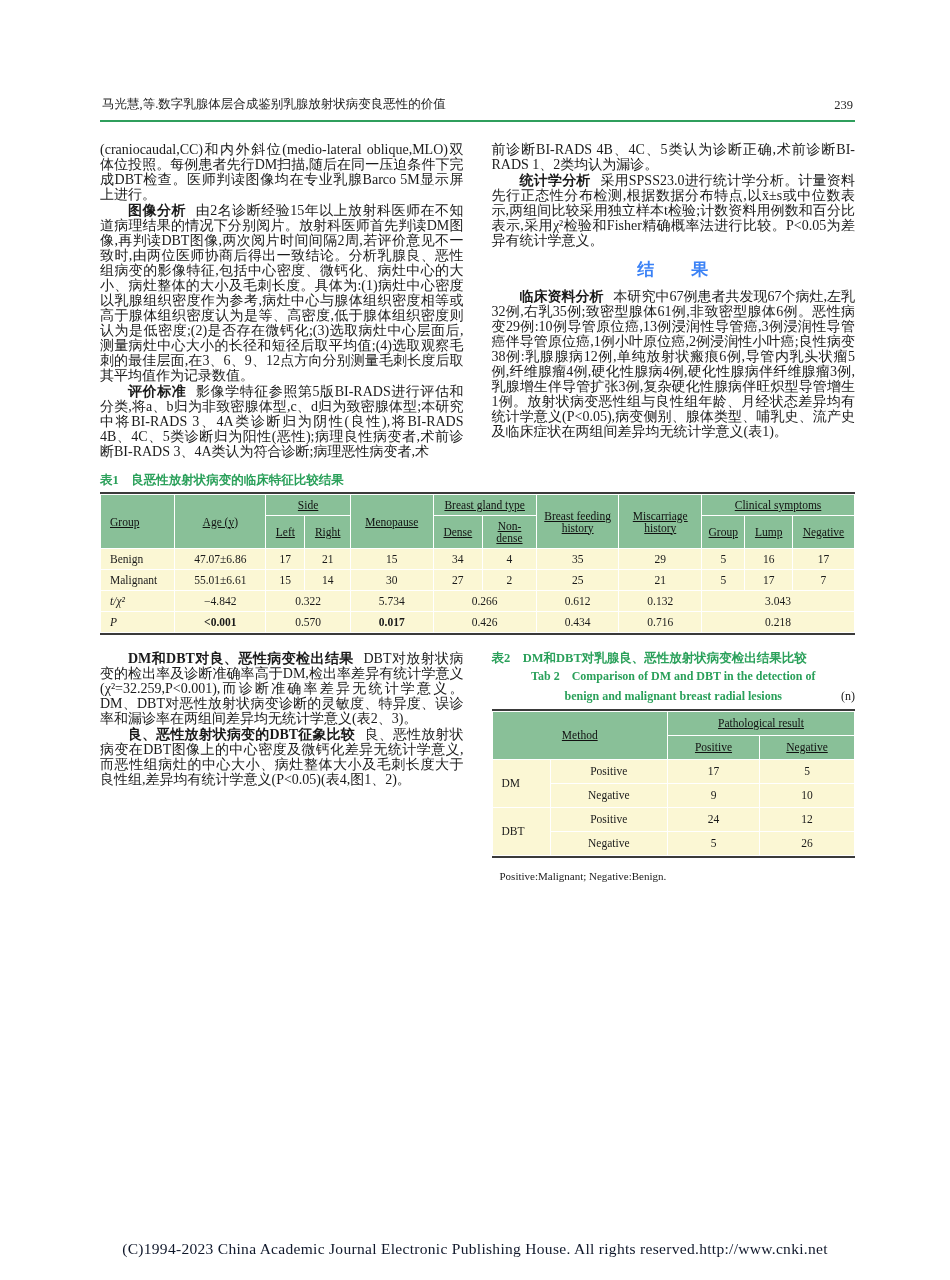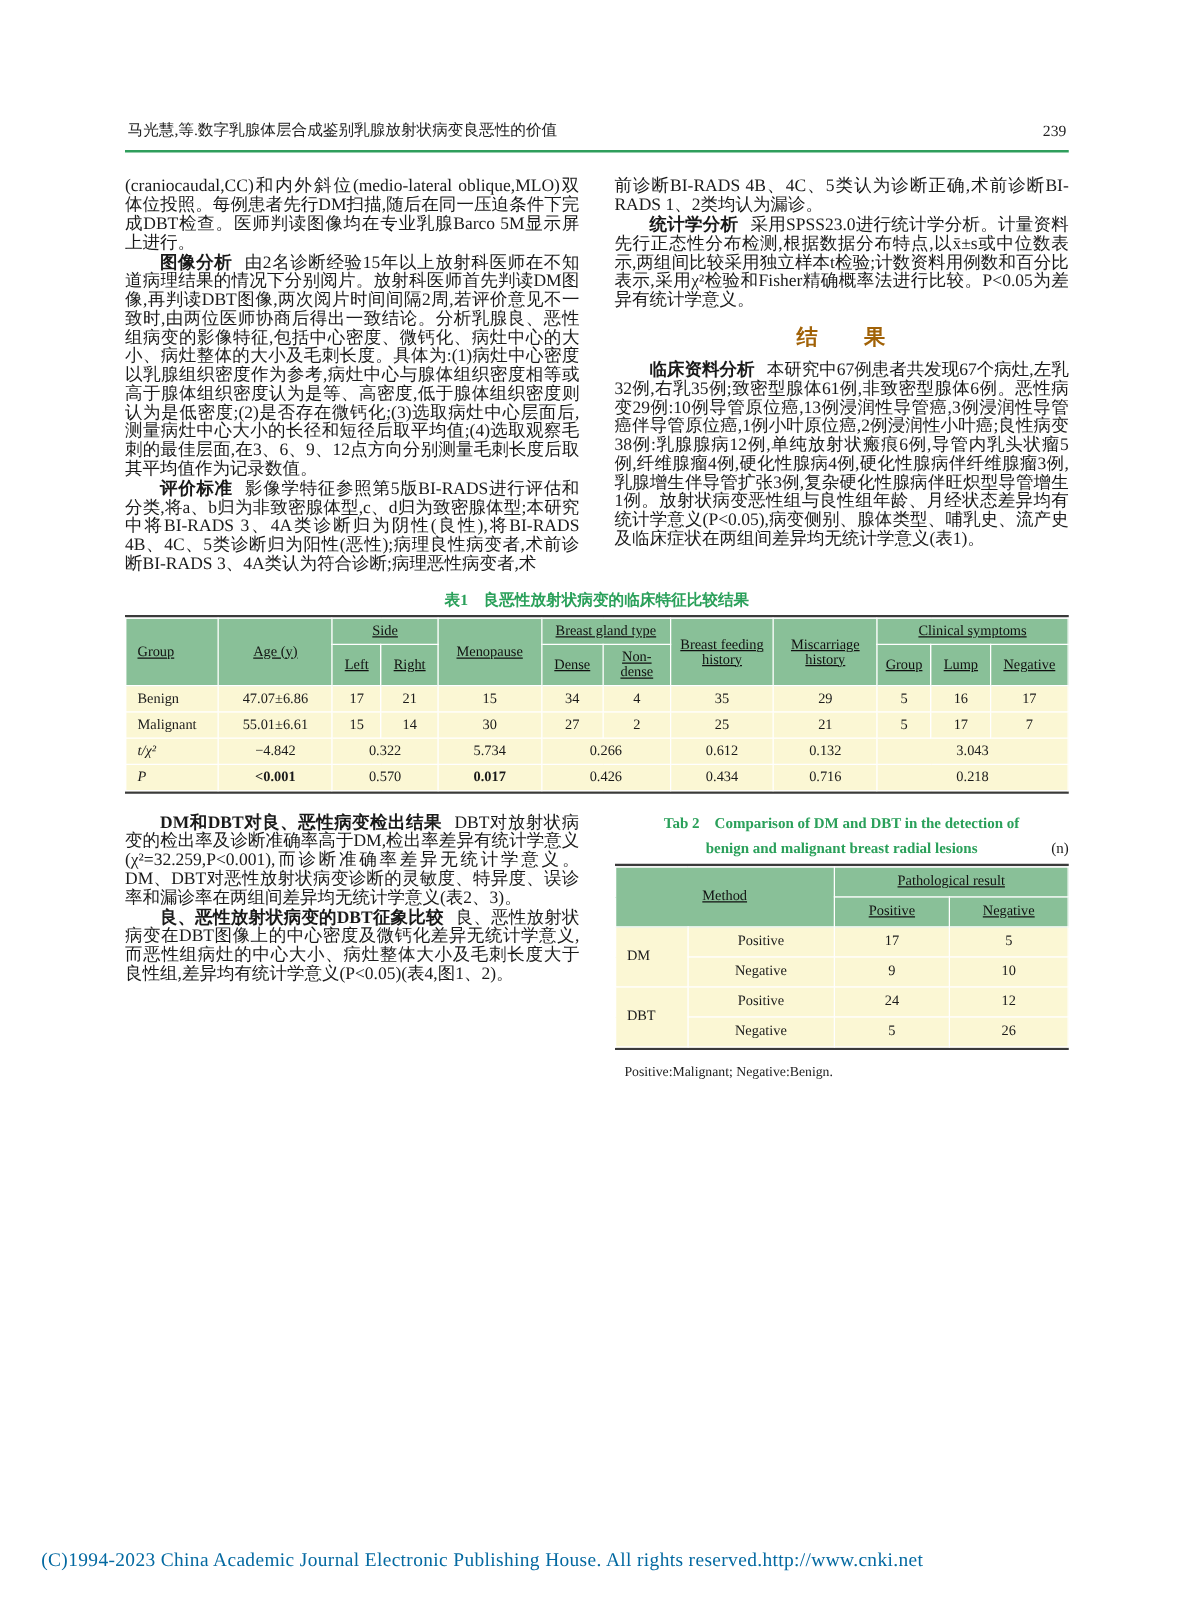--- a/index.html
+++ b/index.html
@@ -14,25 +14,25 @@
   .runhead { display:flex; justify-content:space-between; align-items:flex-end;
              font-size:12.5px; color:#222; padding:0 2px;gap:12px; }
   .headrule { height:2px; background:#2f9e5c; margin-top:7px; }
 
   
   .cols { display:flex; gap:28px; margin-top:20px; }
   .col { flex:1; font-size:14px; line-height:15px; text-align:justify; }
   .col p { margin-bottom:1px; }
   .indent { text-indent:2em; }
   .plabel { font-weight:bold; margin-right:0.7em; }
-  .results-heading { text-align:center; color:#a16207; font-weight:bold;
+  .results-heading { text-align:center; color:#3b82f6; font-weight:bold;
                      font-size:17px; margin:14px 0 12px 0; letter-spacing:1px; }
 
   
-  .cap-cn { text-align:center; color:#2aa05a; font-weight:bold; font-size:12.5px; margin-bottom:3px; }
+  .cap-cn { text-align:left; color:#2aa05a; font-weight:bold; font-size:12.5px; margin-bottom:3px; }
   .cap-en { position:relative; text-align:center; color:#2aa05a; font-weight:bold; font-size:12px; margin-bottom:5px; }
   .cap-unit { position:absolute; right:0; top:0; color:#1a1a1a; font-weight:normal; font-size:12px; }
 
   
   .tblwrap { border-top:2px solid #3a3a3a; border-bottom:2px solid #3a3a3a; }
   table { width:100%; border-collapse:collapse; font-size:11.5px; }
   th, td { border:1px solid #ffffff; text-align:center; vertical-align:middle; padding:4px 2px; }
   thead th { background:#89c098; font-weight:normal; color:#111;text-decoration:underline; }
   tbody td { background:#fbf7d4; }
   .cell-left { text-align:left; padding-left:9px; }
@@ -41,22 +41,22 @@
 
   
   .tbl1-section { margin-top:12px; }
 
   
   .bottom { margin-top:16px; }
   .t2-note { font-size:11px; color:#222; margin-top:11px; padding-left:8px; }
 
   
   .footer { position:absolute; left:33px; right:33px; bottom:22px;
-            display:flex; justify-content:flex-start;
-            color:#0369a1; font-size:15.5px; letter-spacing:0.3px; }
+            display:flex; justify-content:center;
+            color:#0f172a; font-size:15.5px; letter-spacing:0.3px; }
 </style>
 </head>
 <body>
 
 <div class="page">
   <div class="content">
 
     <div class="runhead">
       <span>马光慧,等.数字乳腺体层合成鉴别乳腺放射状病变良恶性的价值</span>
       <span>239</span>
@@ -155,20 +155,21 @@
         </table>
       </div>
     </div>
 
     <div class="cols bottom">
       <div class="col">
         <p class="indent"><span class="plabel">DM和DBT对良、恶性病变检出结果</span><span>DBT对放射状病变的检出率及诊断准确率高于DM,检出率差异有统计学意义(χ²=32.259,P&lt;0.001),而诊断准确率差异无统计学意义。DM、DBT对恶性放射状病变诊断的灵敏度、特异度、误诊率和漏诊率在两组间差异均无统计学意义(表2、3)。</span></p>
         <p class="indent"><span class="plabel">良、恶性放射状病变的DBT征象比较</span><span>良、恶性放射状病变在DBT图像上的中心密度及微钙化差异无统计学意义,而恶性组病灶的中心大小、病灶整体大小及毛刺长度大于良性组,差异均有统计学意义(P&lt;0.05)(表4,图1、2)。</span></p>
       </div>
       <div class="col">
+        <div class="cap-cn">表2　DM和DBT对乳腺良、恶性放射状病变检出结果比较</div>
         <div class="cap-en">Tab 2　Comparison of DM and DBT in the detection of</div>
         <div class="cap-en">
           <span>benign and malignant breast radial lesions</span>
           <span class="cap-unit">(n)</span>
         </div>
         <div class="tblwrap">
           <table>
             <thead>
               <tr>
                 <th colspan="2" rowspan="2" style="width:170px">Method</th>

